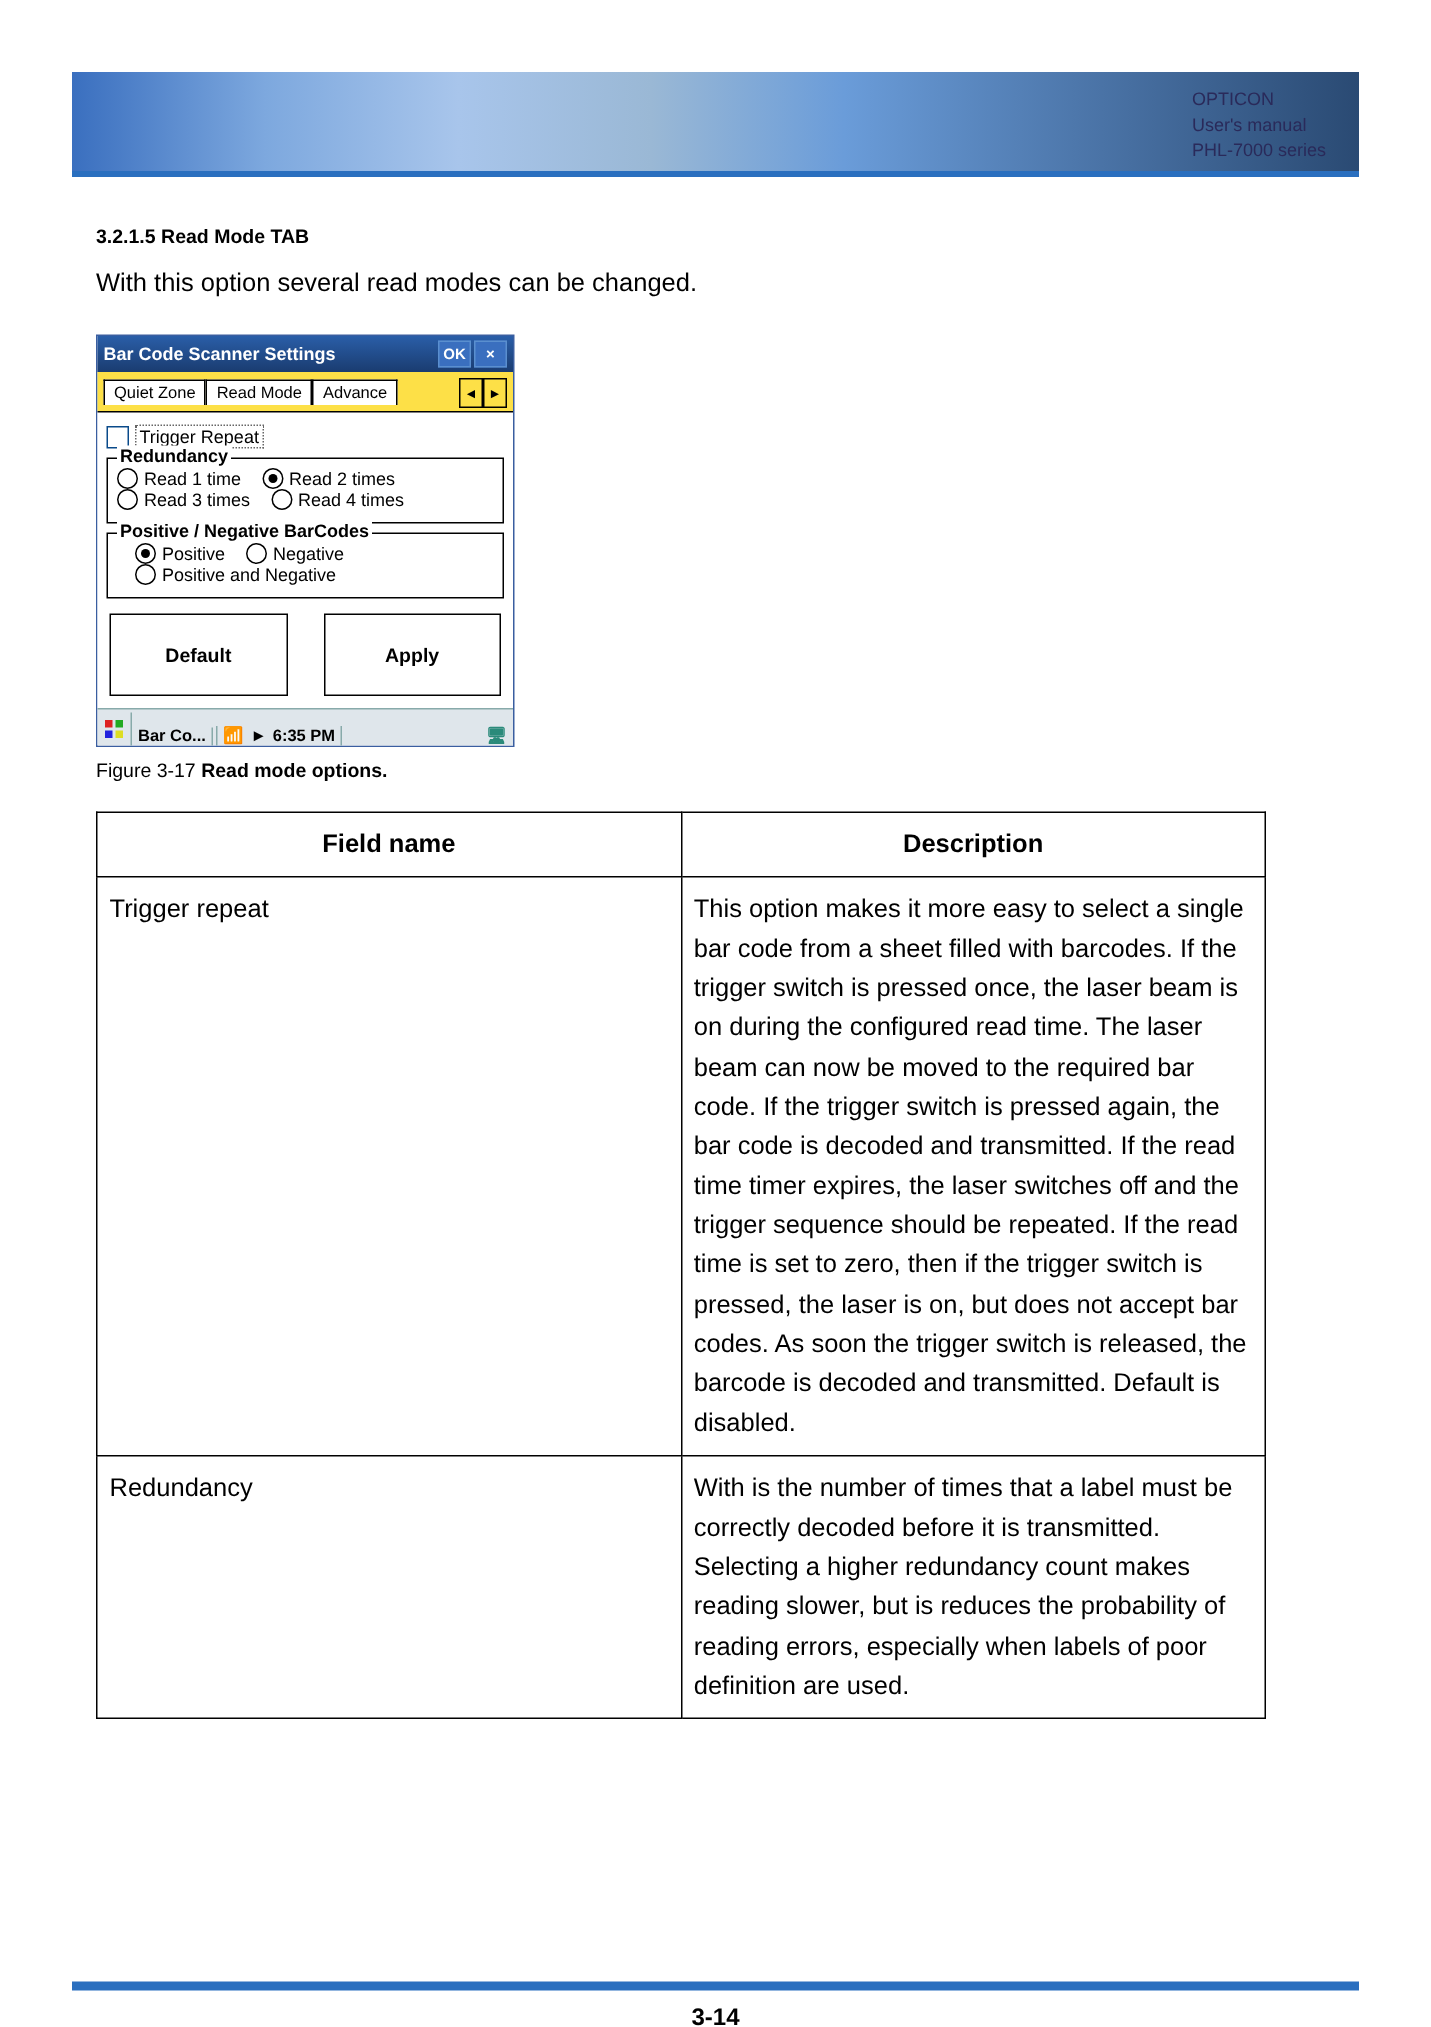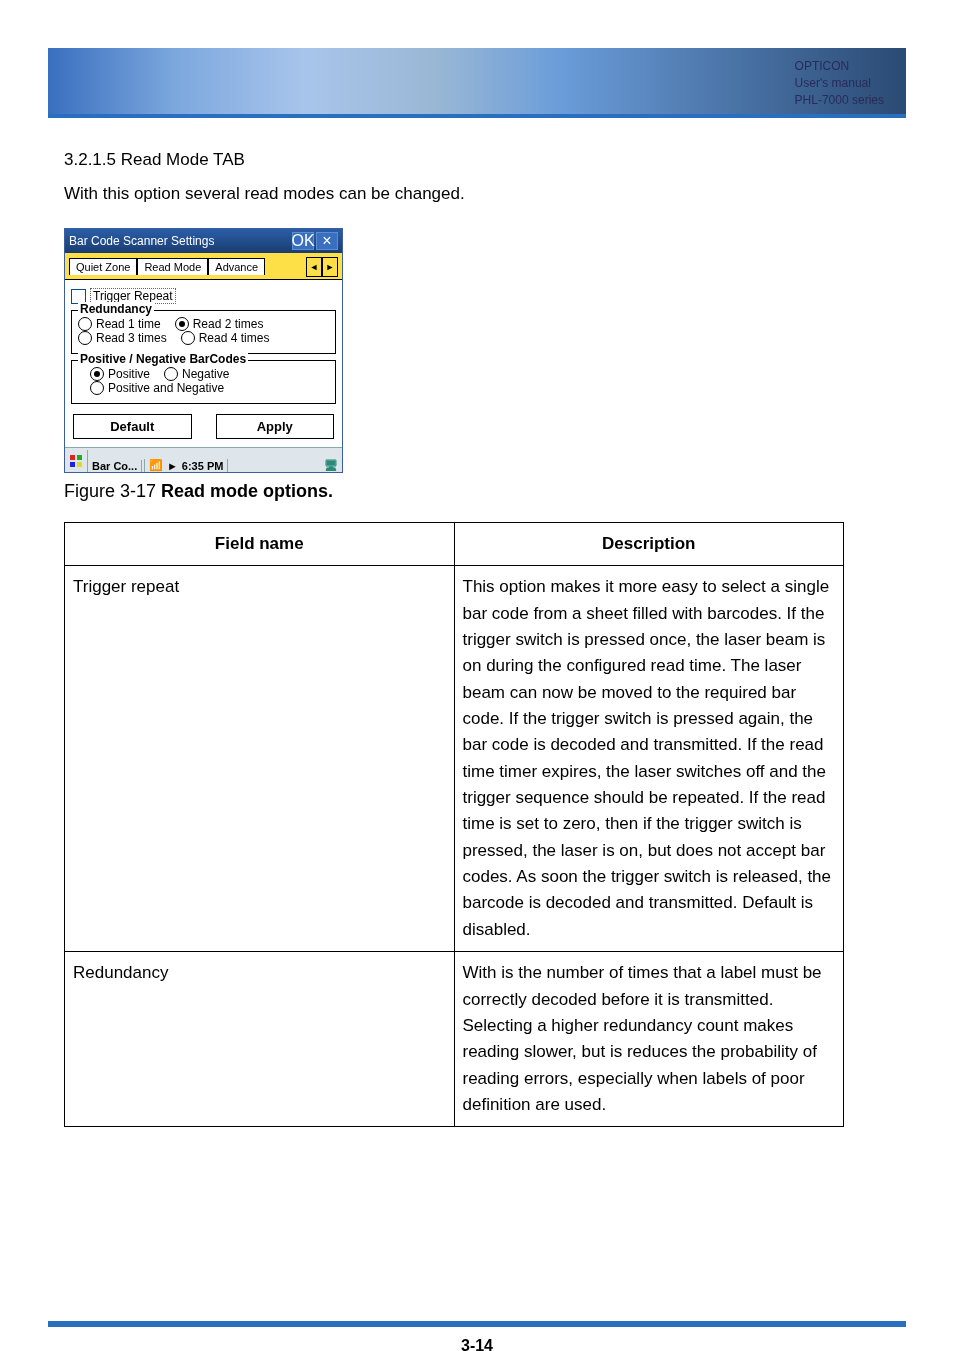--- a/index.html
+++ b/index.html
@@ -1,45 +1,45 @@
 <!DOCTYPE html>
 <html><head>
 <meta charset="utf-8">
 <style>
 body{margin:0;font-family:Arial,sans-serif;font-size:16px;color:#000;background:#fff}
 .page{width:954px;height:1351px;position:relative;box-sizing:border-box;padding:0}
 .banner{position:relative;height:66px;margin:48px 48px 0 48px;background:linear-gradient(90deg,#3a6fbf 0%,#7da8de 15%,#a8c5eb 30%,#9ab8d5 45%,#6a9cd9 60%,#2a4a73 100%);overflow:hidden}
 .banner-text{position:absolute;right:22px;top:10px;font-size:12px;color:#2a2a5a;line-height:1.4}
 .banner-underline{height:4px;background:#2a6fbf;margin:0 48px}
 .content{padding:14px 64px 0 64px}
-h2{font-size:17px;font-weight:normal;margin:18px 0 14px 0}
+h2{font-size:13px;font-weight:bold;margin:18px 0 14px 0}
 p{margin:0 0 24px 0;font-size:17px}
 .fig{margin-bottom:8px}
-.figcap{font-size:18px;margin:6px 0 20px 0}
+.figcap{font-size:13px;margin:6px 0 20px 0}
 .figcap b{font-weight:bold}
 .winshot{width:277px;border:1px solid #3a5ea0}
-.titlebar{display:flex;align-items:center;height:24px;background:linear-gradient(#2a5ea8,#1a3c70);color:#fff;font-size:12px;font-weight:normal;padding:0 4px}
+.titlebar{display:flex;align-items:center;height:24px;background:linear-gradient(#2a5ea8,#1a3c70);color:#fff;font-size:12px;font-weight:bold;padding:0 4px}
 .titlebar .spacer{flex:1}
-.titlebtn{display:inline-flex;align-items:center;justify-content:center;width:20px;height:16px;background:#3a6fbf;border:1px solid #5a8fcf;color:#fff;font-size:16px;margin-left:2px}
+.titlebtn{display:inline-flex;align-items:center;justify-content:center;width:20px;height:16px;background:#3a6fbf;border:1px solid #5a8fcf;color:#fff;font-size:10px;margin-left:2px}
 .tabs{display:flex;align-items:flex-start;height:22px;background:#fde047;padding:4px 4px 0 4px;position:relative}
 .tab{border:1px solid #000;border-bottom:none;padding:2px 6px;font-size:11px;margin-right:0;background:#fff;position:relative;top:1px}
 .tab.inactive{background:#fff}
 .tabs .arrows{margin-left:auto;display:flex}
 .tabarrow{width:14px;height:18px;border:1px solid #000;font-size:9px;display:flex;align-items:center;justify-content:center}
 .panel{border-top:1px solid #000;padding:6px 6px 8px 6px;background:#fff}
 .chk{display:flex;align-items:center;font-size:12px;margin:2px 0 6px 0}
 .chkbox{width:13px;height:13px;border:1px solid #0a4a8a;margin-right:4px}
 .fs{border:1px solid #000;padding:6px 6px 8px 6px;margin:6px 0;position:relative}
 .fs .lg{position:absolute;top:-9px;left:6px;background:#fff;font-size:12px;font-weight:bold;padding:0 2px}
 .optrow{display:flex;gap:14px;margin:0 0}
 .opt{display:flex;align-items:center;font-size:12px}
 .radio{width:12px;height:12px;border:1px solid #000;border-radius:50%;margin-right:4px;display:inline-flex;align-items:center;justify-content:center}
 .radio.sel::after{content:"";width:6px;height:6px;background:#000;border-radius:50%}
 .btnrow{display:flex;gap:24px;padding:4px 2px 0 2px}
-.wbtn{flex:1;border:1px solid #000;text-align:center;font-size:13px;font-weight:bold;padding:4px 0;background:#fff}
+.wbtn{flex:1;border:1px solid #000;text-align:center;font-size:13px;font-weight:bold;padding:19px 0;background:#fff}
 .taskbar{display:flex;align-items:flex-end;height:24px;border-top:1px solid #8aa;background:#dfe6eb;font-size:11px;font-weight:bold}
 .taskbar .start{width:22px;height:22px;display:flex;align-items:center;justify-content:center;color:#c00;border-right:1px solid #8aa}
 .taskbar .app{padding:0 4px;border-right:1px solid #8aa}
 .taskbar .tray{margin-left:2px;display:flex;align-items:center;gap:4px;padding:0 4px;border-left:1px solid #8aa;border-right:1px solid #8aa}
 .taskbar .corner{margin-left:auto;width:22px;text-align:center;color:#2a8a7a}
 .tbl{border:1px solid #000;border-collapse:collapse;width:780px;font-size:17px;table-layout:fixed}
 .tbl th,.tbl td{border:1px solid #000;padding:8px 8px;vertical-align:top;line-height:1.55}
 .tbl th{text-align:center;font-weight:bold}
 .tbl td:first-child{width:172px}
 .footer{position:absolute;left:0;right:0;bottom:44px}

